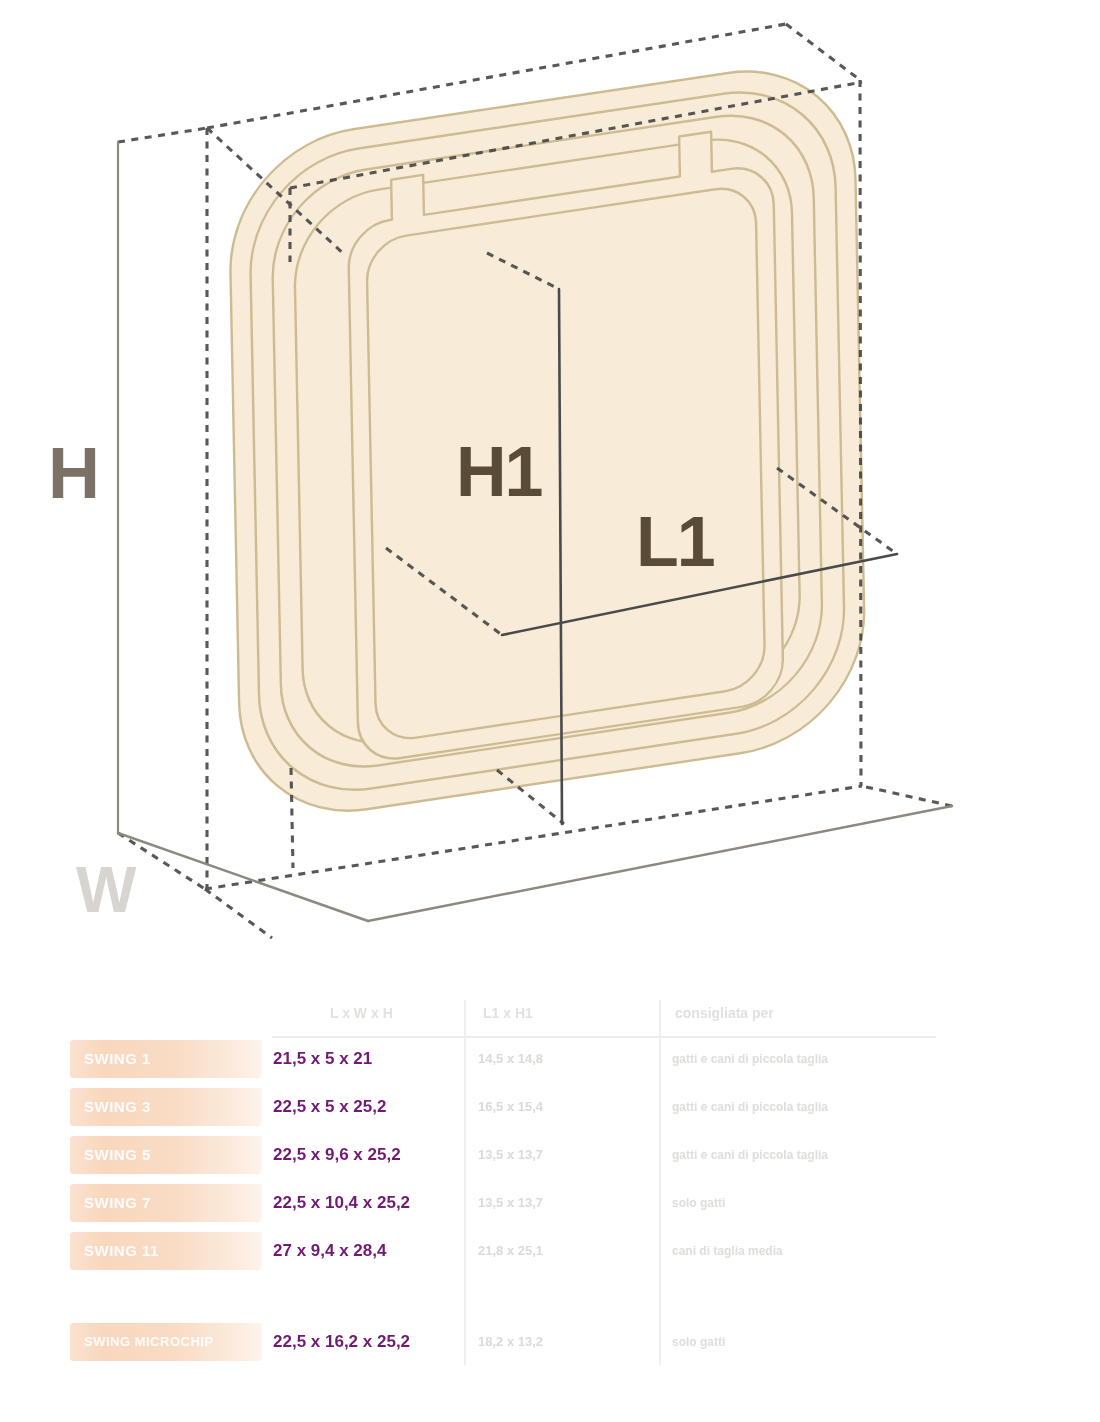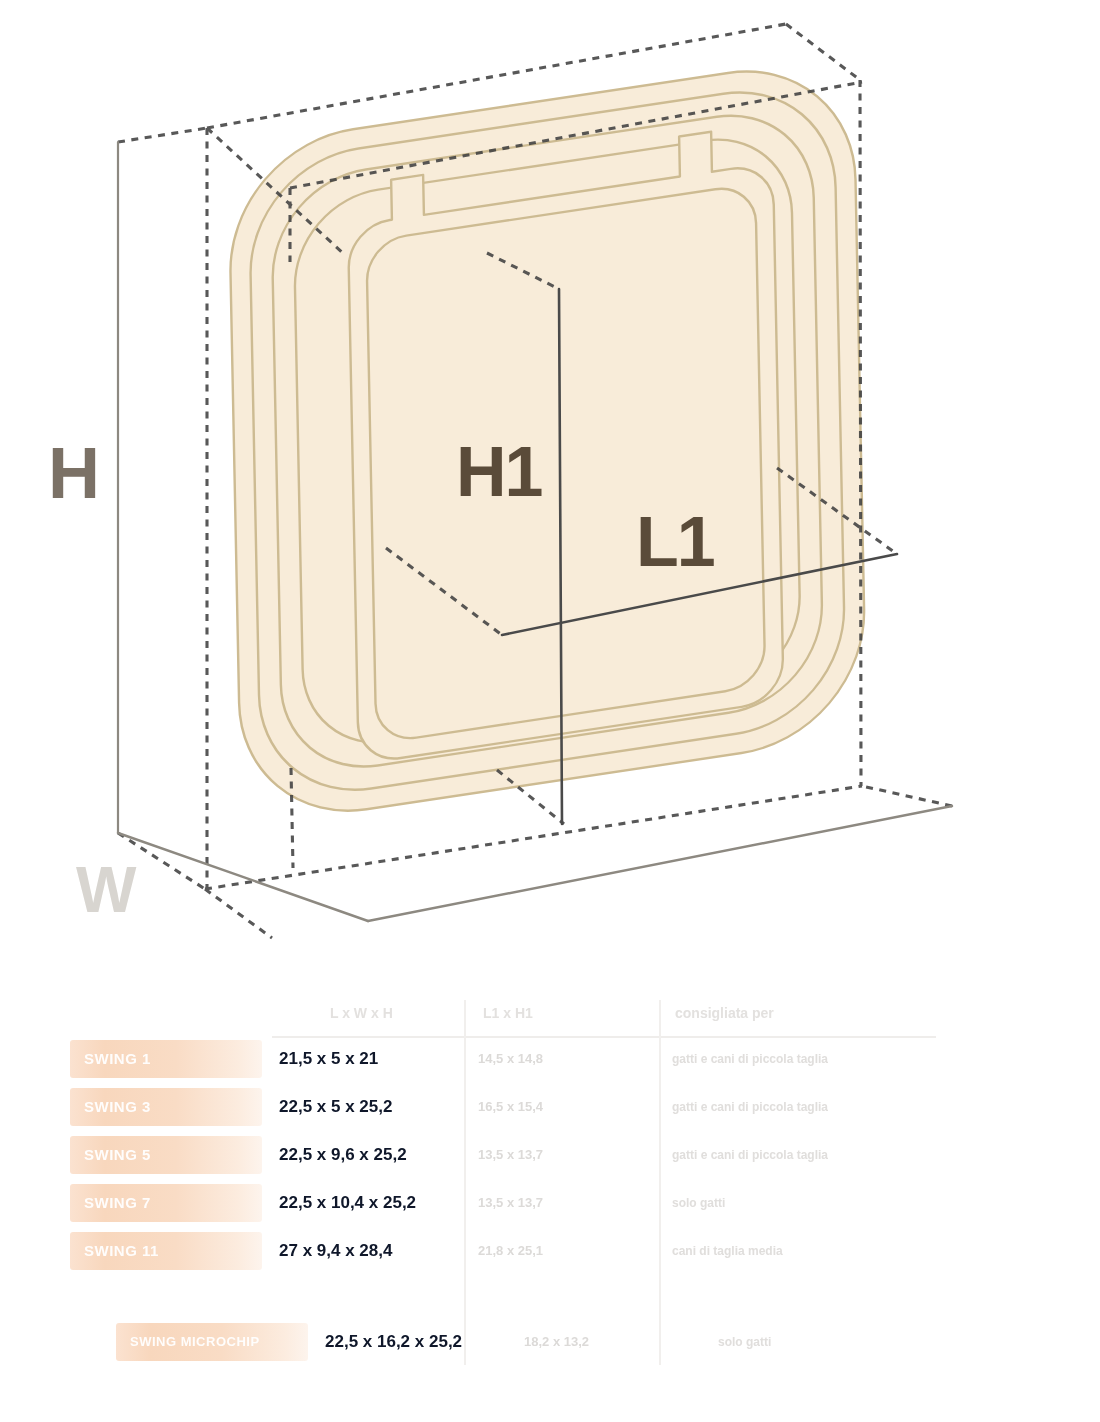--- a/index.html
+++ b/index.html
@@ -19,21 +19,21 @@
     position:absolute;left:70px;top:0;width:192px;height:38px;border-radius:3px;
     background:linear-gradient(90deg,#fbe2d0 0%,#f8d7bd 18%,#f9dcc5 55%,#fcecdf 88%,#fdf4ed 100%);
   }
   .model{
     position:absolute;left:84px;top:0;height:38px;line-height:38px;
     font-size:15px;font-weight:bold;color:rgba(255,255,255,0.95);letter-spacing:.5px;white-space:nowrap;
   }
   .dims,.open,.reco{
     position:absolute;top:0;height:38px;line-height:38px;font-weight:bold;white-space:nowrap;
   }
-  .dims{left:279px;font-size:17px;color:#0f172a;}
+  .dims{left:273px;font-size:17px;color:#701a75;}
   .open{left:478px;font-size:13px;color:#dcdad8;}
   .reco{left:672px;font-size:12px;color:#e0dedc;text-align:right;}
 </style>
 </head>
 <body>
 
 <div id="canvas">
 
   <svg width="1100" height="965" viewBox="0 0 1100 965" style="position:absolute;left:0;top:0;">
 
@@ -123,21 +123,21 @@
 
     <div class="trow" style="top:1232px;">
       <div class="band"></div>
       <div class="model">SWING 11</div>
       <div class="dims">27 x 9,4 x 28,4</div>
       <div class="open">21,8 x 25,1</div>
       <div class="reco">cani di taglia media</div>
     </div>
 
 
-    <div class="trow" style="top:1323px;margin-left:46px;">
+    <div class="trow" style="top:1323px;">
       <div class="band"></div>
       <div class="model" style="font-size:13px;">SWING MICROCHIP</div>
       <div class="dims">22,5 x 16,2 x 25,2</div>
       <div class="open">18,2 x 13,2</div>
       <div class="reco">solo gatti</div>
     </div>
 
   </div>
 </div>
 

